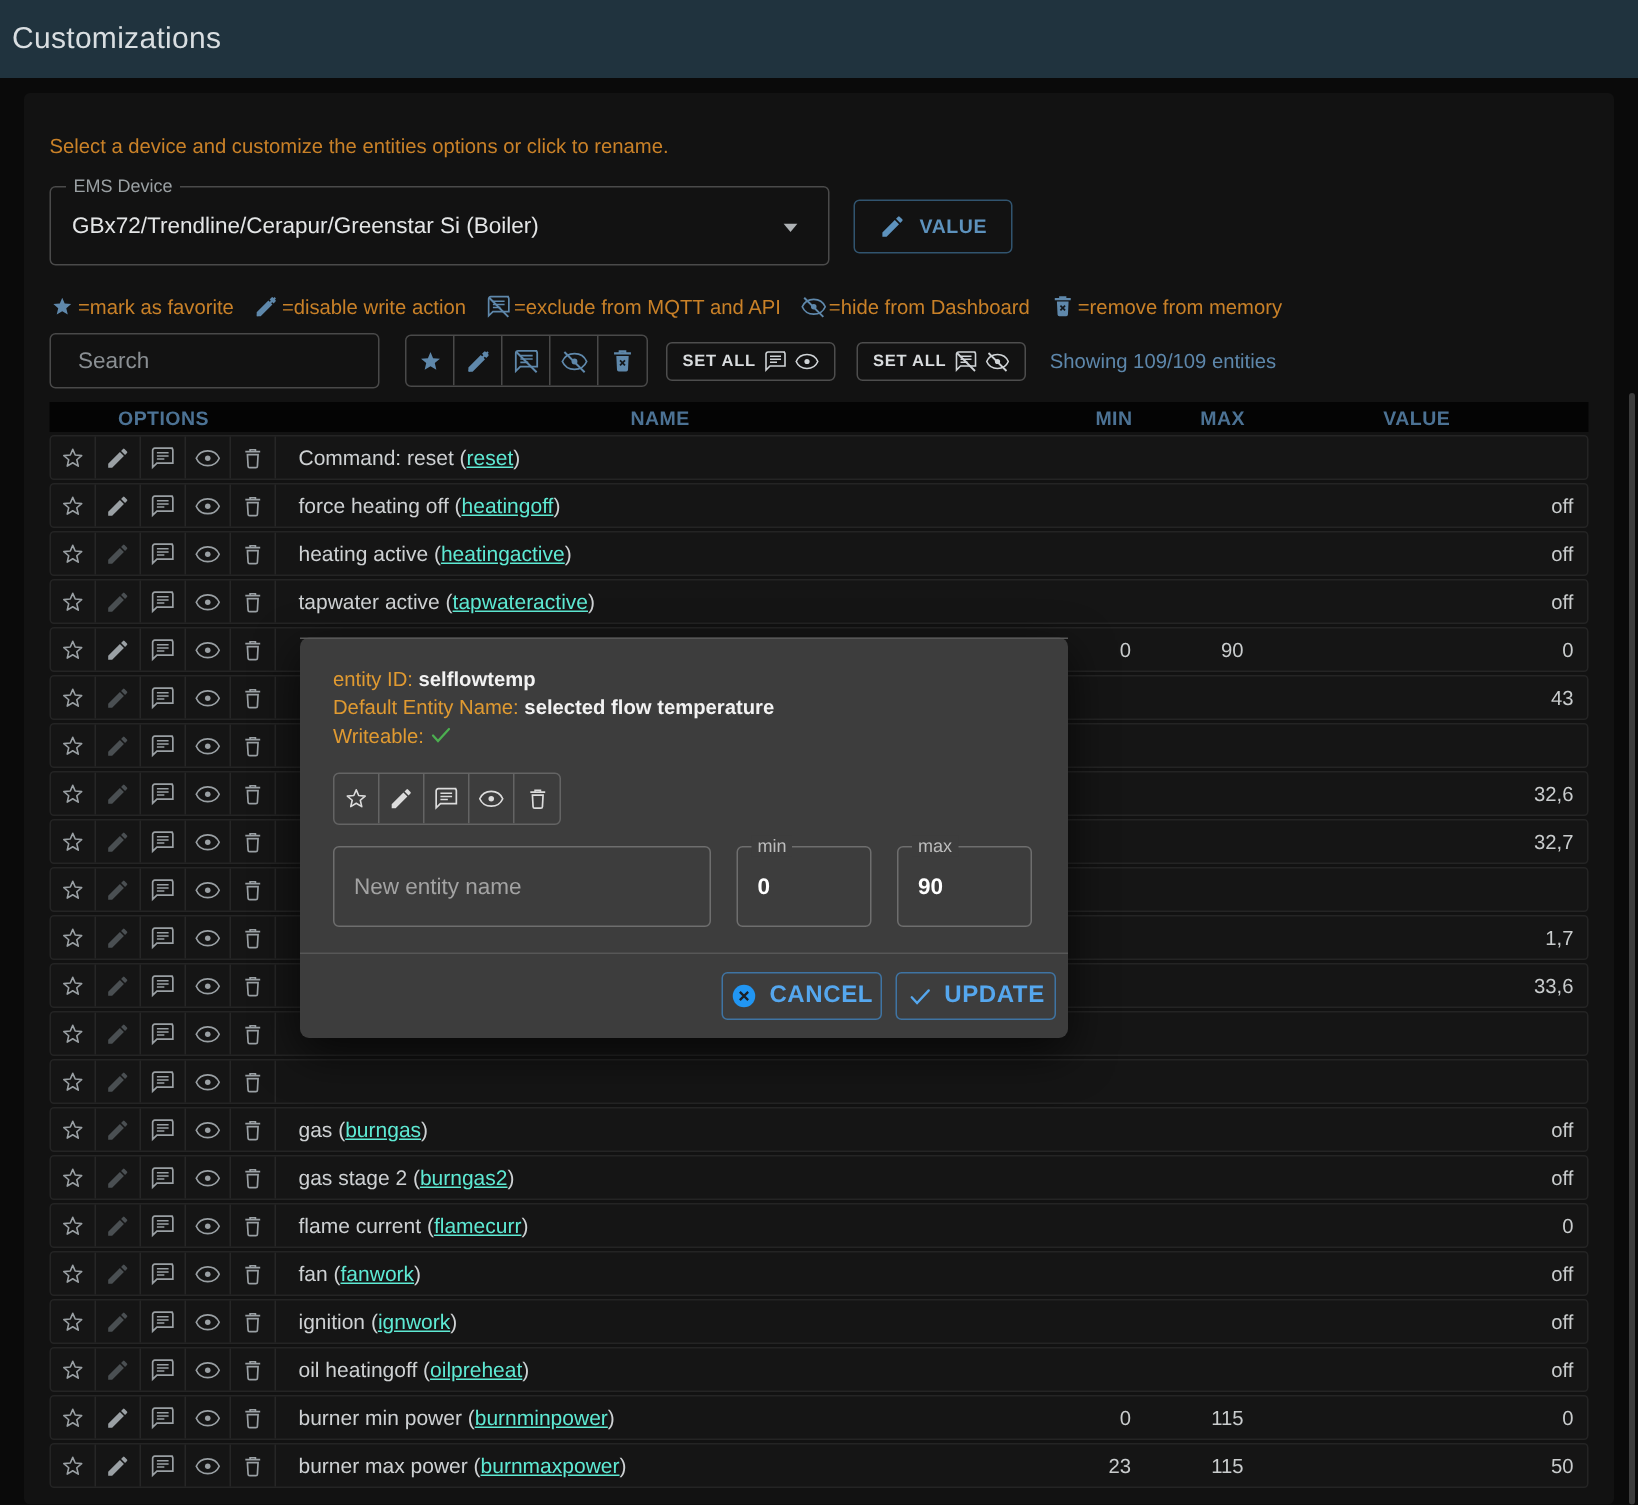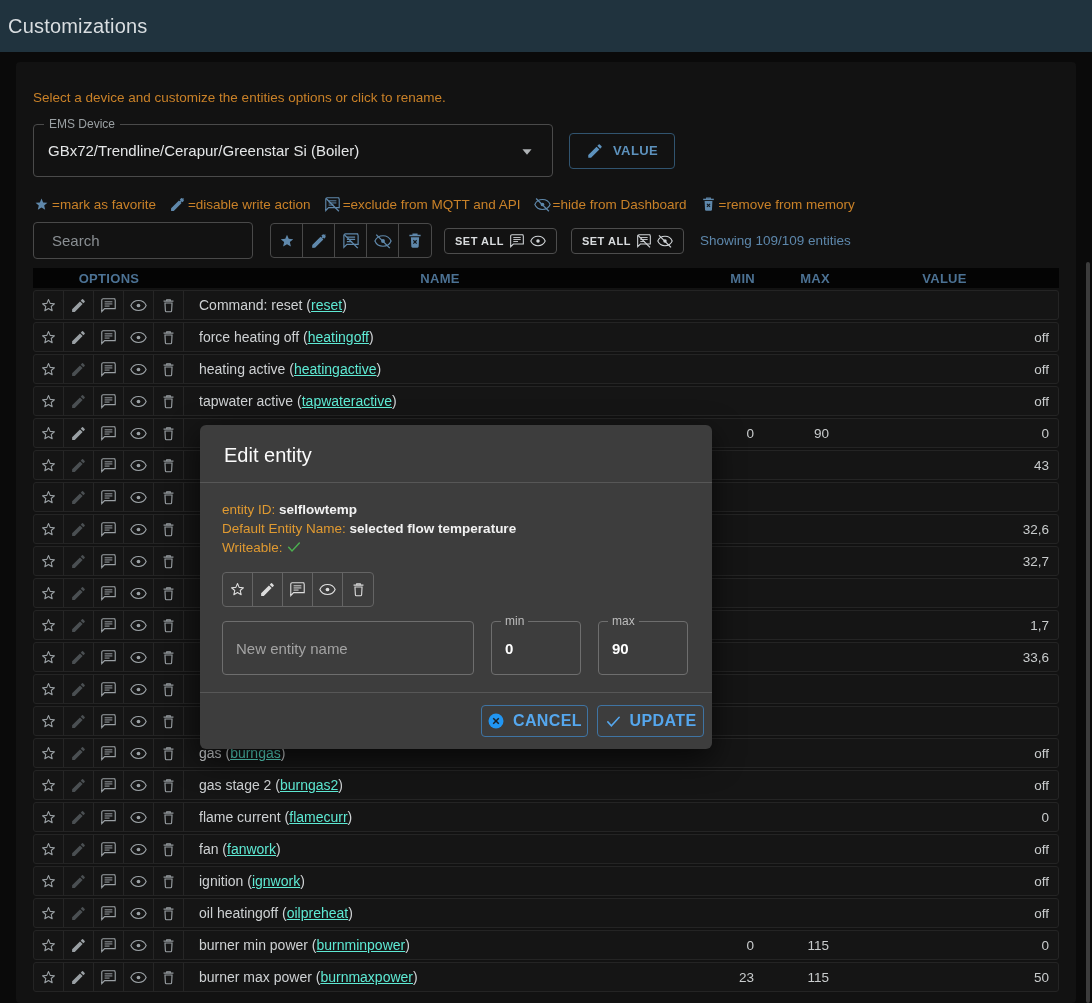--- a/index.html
+++ b/index.html
@@ -1458,21 +1458,20 @@
     </div>
     <div class="num-cell min-cell">23</div>
     <div class="num-cell max-cell">115</div>
     <div class="num-cell val-cell">50</div>
   </div>
 </div>
   </div>
 </div>
 
 <div class="modal">
-  <div class="m-title">Edit entity</div>
   <div class="m-div"></div>
   <div class="m-body">
     <div class="m-line">
       <span class="lbl">entity ID:</span>
       <span class="val">selflowtemp</span>
     </div>
     <div class="m-line">
       <span class="lbl">Default Entity Name:</span>
       <span class="val">selected flow temperature</span>
     </div>

